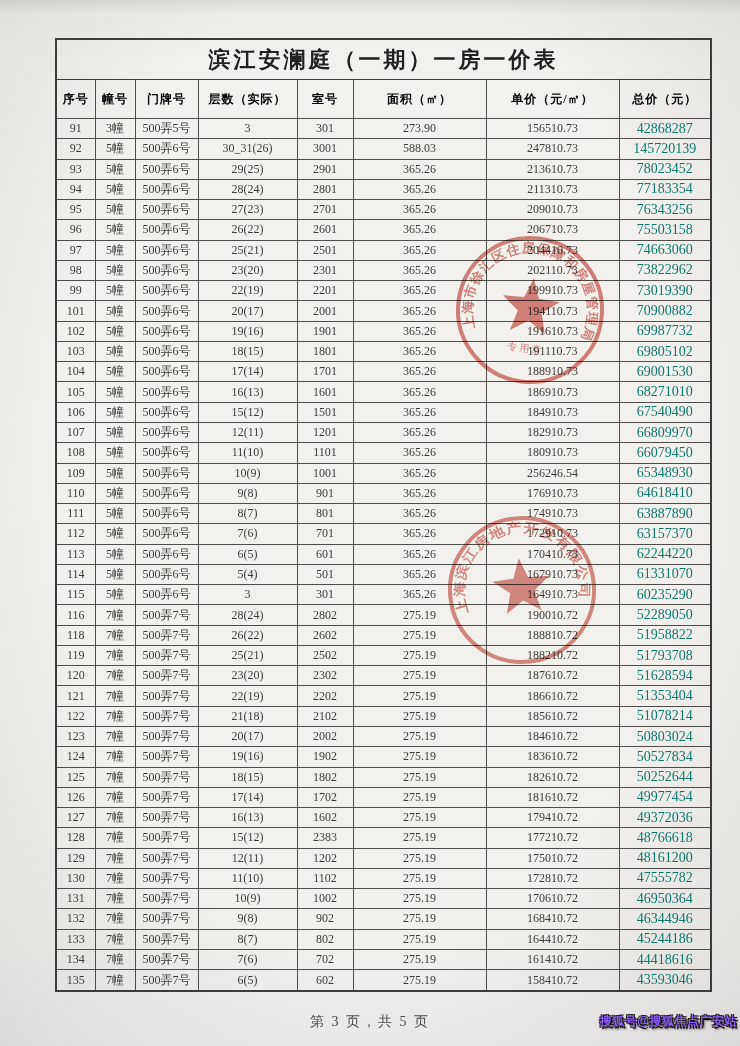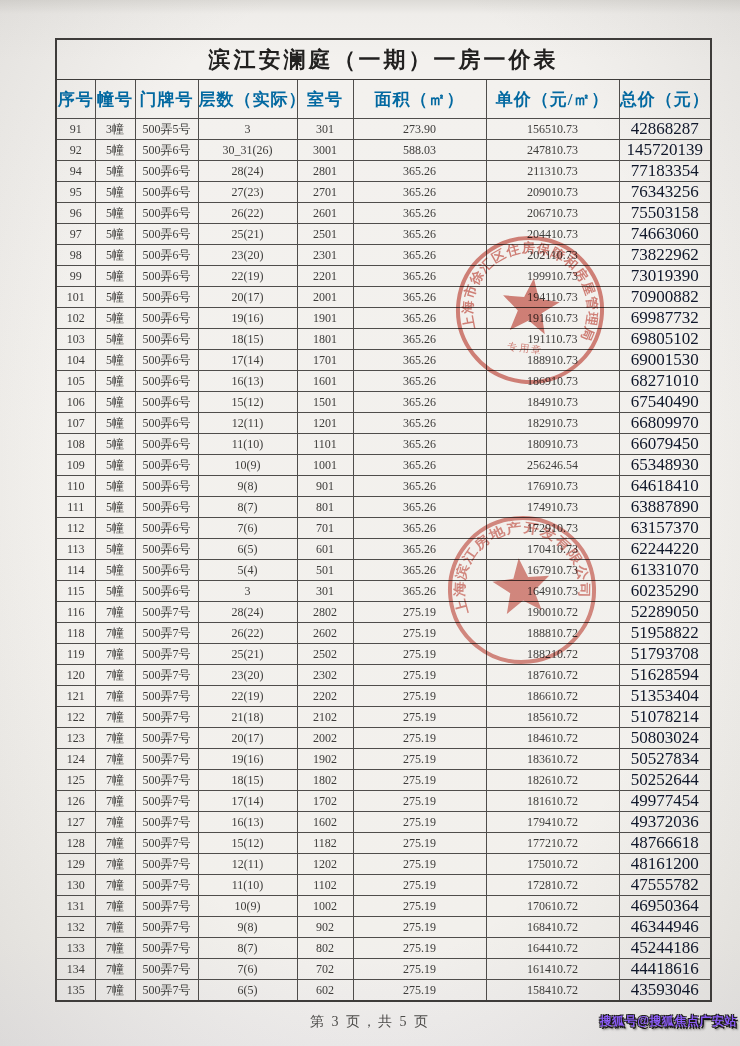--- a/index.html
+++ b/index.html
@@ -24,24 +24,24 @@
     text-align:center;vertical-align:middle;
     padding:0;color:#3d3c3a;
     overflow:hidden;white-space:nowrap;
   }
   table.price{border:2px solid #3e3c3a;}
   tr.title-row th{
     height:39px;font-size:22px;font-weight:bold;letter-spacing:3px;color:#222120;
     border-bottom:1.5px solid #3e3c3a;
   }
   tr.header-row th{
-    height:38px;font-size:17px;font-weight:bold;color:#0369a1;letter-spacing:1px;
+    height:38px;font-size:12px;font-weight:bold;color:#000000;letter-spacing:1px;
   }
   tbody td{font-size:12px;color:#45443f;}
-  tbody td:last-child{color:#0f172a;font-size:17px;}
+  tbody td:last-child{color:#0f766e;font-size:14px;}
   
   .seal{position:absolute;mix-blend-mode:multiply;pointer-events:none;}
   .seal-1{left:452px;top:232px;opacity:.62;transform:rotate(7deg);}
   .seal-2{left:444px;top:512px;opacity:.58;transform:rotate(-6deg);}
   .footer-text{
     position:absolute;left:0;top:1007px;width:740px;text-align:center;
     font-size:14px;color:#4c4b49;letter-spacing:2px;
     font-family:"Liberation Serif","DejaVu Serif",serif;
     margin-top:6px;
   }
@@ -100,20 +100,30 @@
           <td>92</td>
           <td>5幢</td>
           <td>500弄6号</td>
           <td>30_31(26)</td>
           <td>3001</td>
           <td>588.03</td>
           <td>247810.73</td>
           <td>145720139</td>
         </tr>
         <tr>
+          <td>93</td>
+          <td>5幢</td>
+          <td>500弄6号</td>
+          <td>29(25)</td>
+          <td>2901</td>
+          <td>365.26</td>
+          <td>213610.73</td>
+          <td>78023452</td>
+        </tr>
+        <tr>
           <td>94</td>
           <td>5幢</td>
           <td>500弄6号</td>
           <td>28(24)</td>
           <td>2801</td>
           <td>365.26</td>
           <td>211310.73</td>
           <td>77183354</td>
         </tr>
         <tr>
@@ -424,21 +434,21 @@
           <td>1602</td>
           <td>275.19</td>
           <td>179410.72</td>
           <td>49372036</td>
         </tr>
         <tr>
           <td>128</td>
           <td>7幢</td>
           <td>500弄7号</td>
           <td>15(12)</td>
-          <td>1182</td>
+          <td>2383</td>
           <td>275.19</td>
           <td>177210.72</td>
           <td>48766618</td>
         </tr>
         <tr>
           <td>129</td>
           <td>7幢</td>
           <td>500弄7号</td>
           <td>12(11)</td>
           <td>1202</td>

